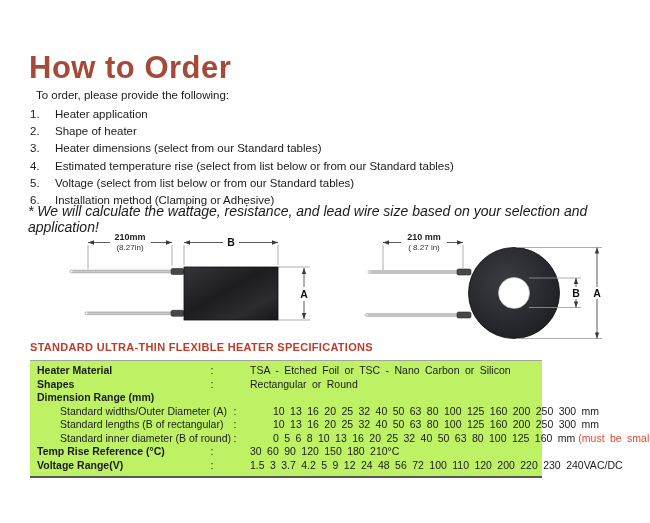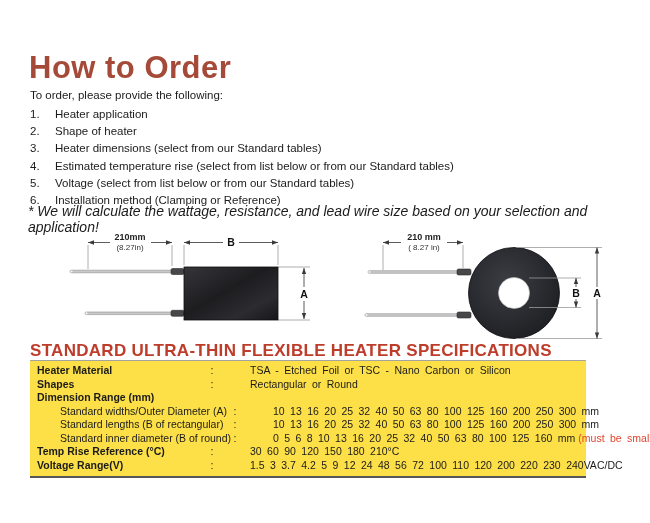--- a/index.html
+++ b/index.html
@@ -2,21 +2,21 @@
 <html><head>
 <meta charset="utf-8">
 <style>
   html,body{margin:0;padding:0;background:#fff;}
   .page{position:relative;width:650px;height:523px;background:#ffffff;overflow:hidden;
         font-family:"Liberation Sans", sans-serif;color:#1b1b1b;}
 
   .title{position:absolute;left:29px;top:50px;font-size:31px;font-weight:bold;
          color:#A54A38;letter-spacing:.5px;margin:0;}
 
-  .intro{position:absolute;left:30px;top:89px;font-size:11.5px;margin:0;}
+  .intro{position:absolute;left:36px;top:89px;font-size:11.5px;margin:0;}
 
   .order-list{position:absolute;left:30px;top:106px;margin:0;padding:0;list-style:none;
               font-size:11.5px;line-height:17.2px;}
   .order-list li{display:flex;}
   .order-list .num{width:25px;flex:none;}
 
   .note{position:absolute;left:28px;top:203px;font-size:14px;font-style:italic;margin:0;}
 
   .diagram{position:absolute;top:228px;}
   .diagram.rect-d{left:55px;}
@@ -24,24 +24,24 @@
 
   .dim-label{font-size:9px;font-weight:bold;fill:#222;text-anchor:middle;}
   .dim-sub{font-size:8px;fill:#333;text-anchor:middle;font-weight:normal;}
   .ab-label{font-size:10.5px;font-weight:bold;fill:#111;text-anchor:middle;}
   .dimline{stroke:#4a4a4a;stroke-width:0.9;fill:none;}
   .extline{stroke:#9a9a9a;stroke-width:0.8;fill:none;}
   .arrow{fill:#3a3a3a;stroke:none;}
   .wire{fill:#c9c9cb;stroke:#8e8e90;stroke-width:0.6;}
   .ferrule{fill:#47474a;stroke:#2c2c2e;stroke-width:0.6;}
 
-  .spec-title{position:absolute;left:30px;top:341px;margin:0;font-size:17px;font-weight:bold;
+  .spec-title{position:absolute;left:30px;top:341px;margin:0;font-size:11px;font-weight:bold;
               color:#BE3C2A;letter-spacing:.3px;}
 
-  .spec-table{position:absolute;left:30px;top:360px;width:556px;background:#fde047;
+  .spec-table{position:absolute;left:30px;top:360px;width:512px;background:#bef264;
               border-top:1px solid #a3a3a3;border-bottom:2px solid #57575a;
               padding:3px 0 4px 0;font-size:10.5px;}
   .srow{display:flex;height:13.5px;line-height:13.5px;align-items:center;}
   .srow .lbl{flex:none;width:168px;padding-left:7px;font-weight:bold;white-space:nowrap;}
   .srow.indent .lbl{padding-left:30px;font-weight:normal;}
   .srow .col{flex:none;width:14px;text-align:center;}
   .srow .val{white-space:nowrap;word-spacing:2.5px;margin-left:31px;}
   .srow .red{color:#E0442F;margin-left:3px;}
 </style>
 </head>
@@ -69,21 +69,21 @@
     <li>
         <span class="num">4.</span>
         <span>Estimated temperature rise (select from list below or from our Standard tables)</span>
       </li>
     <li>
         <span class="num">5.</span>
         <span>Voltage (select from list below or from our Standard tables)</span>
       </li>
     <li>
         <span class="num">6.</span>
-        <span>Installation method (Clamping or Reference)</span>
+        <span>Installation method (Clamping or Adhesive)</span>
       </li>
   </ol>
 
   <p class="note">* We will calculate the wattage, resistance, and lead wire size based on your selection and application!</p>
 
   <svg class="diagram rect-d" width="270" height="117" viewBox="0 0 270 117">
     <defs>
       <linearGradient id="rectSheen" x1="0" y1="0" x2="1" y2="1">
         <stop offset="0" stop-color="#36363a"></stop>
         <stop offset="0.45" stop-color="#1d1d20"></stop>

